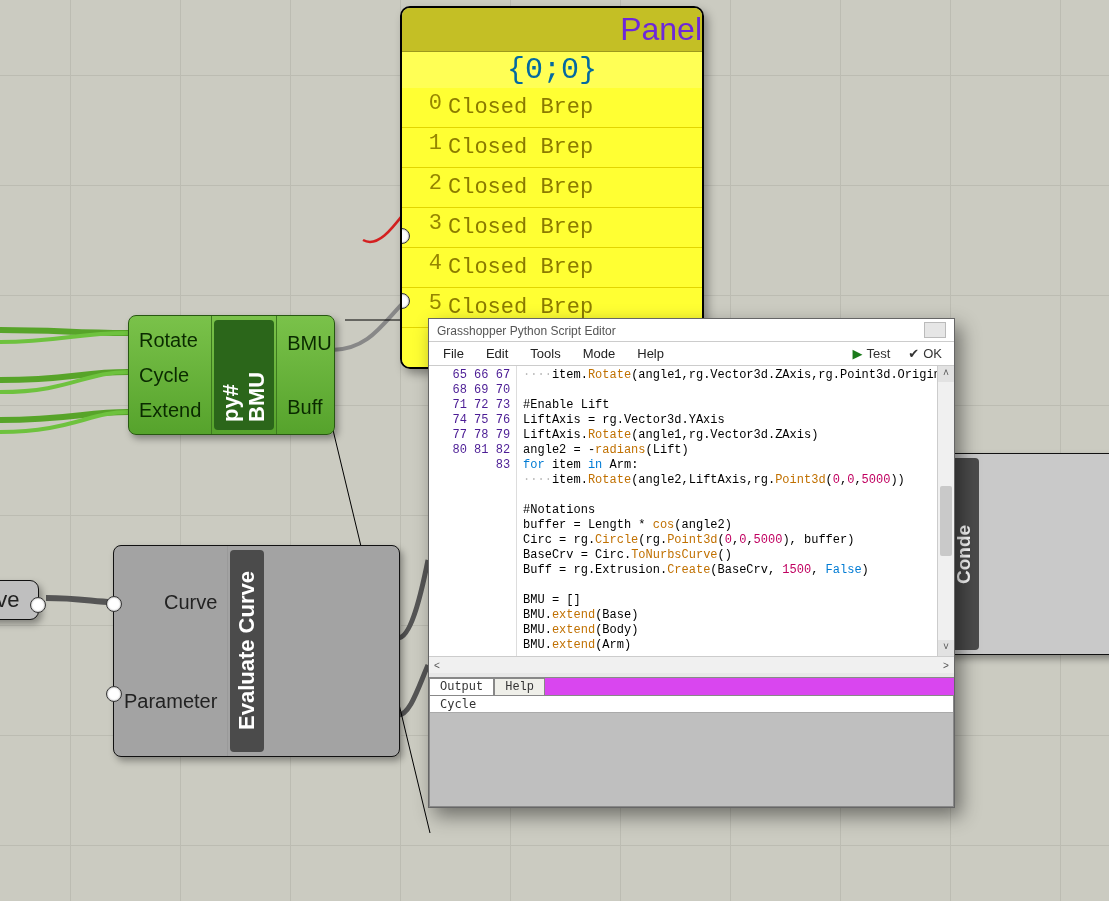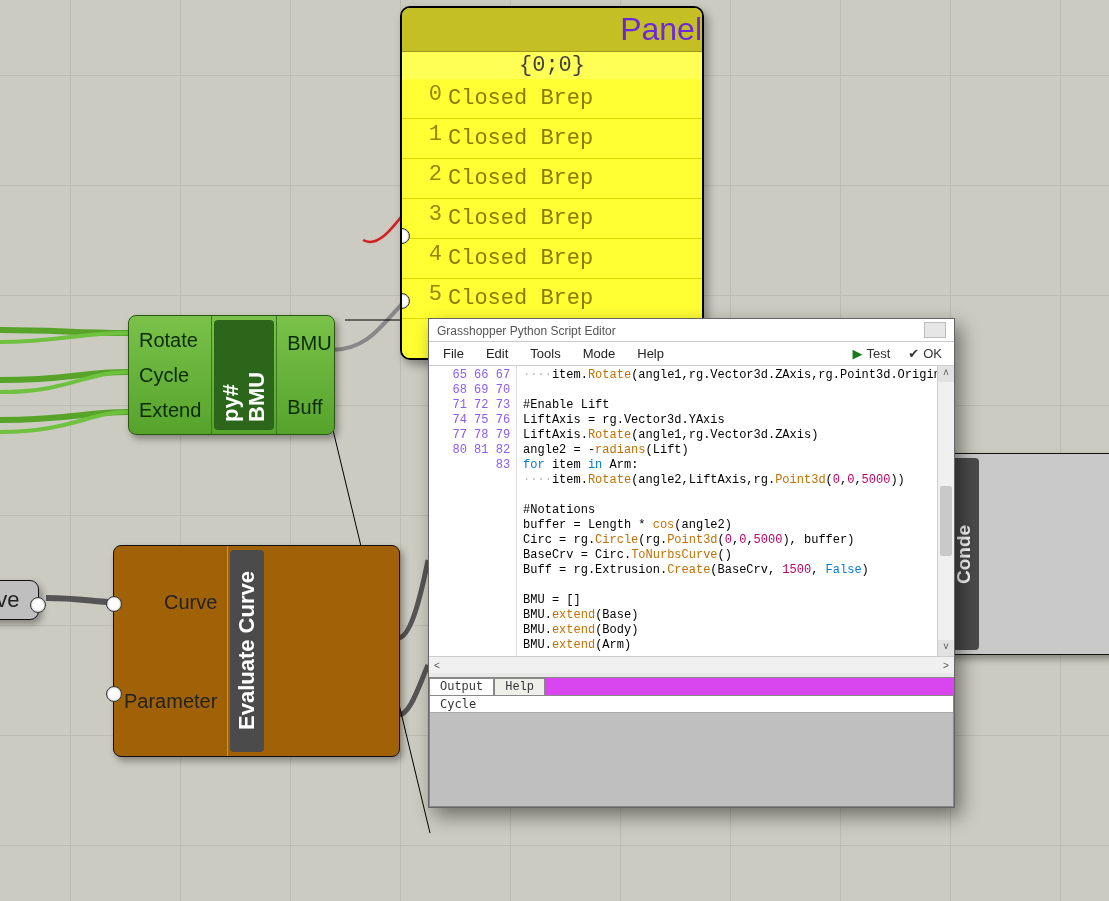--- a/index.html
+++ b/index.html
@@ -8,21 +8,21 @@
   .canvas{position:absolute;inset:0;
     background-color:#cbcbc1;
     background-image:
       linear-gradient(#bcbcb2 1px,transparent 1px),
       linear-gradient(90deg,#bcbcb2 1px,transparent 1px);
     background-size:110px 110px; background-position:-40px -35px;}
   svg.overlay{position:absolute;inset:0;pointer-events:none;}
 
   
   .comp{position:absolute;border:1.5px solid #111;border-radius:8px;
-    box-shadow:3px 4px 7px rgba(0,0,0,.35);background:#a16207;display:flex;}
+    box-shadow:3px 4px 7px rgba(0,0,0,.35);background:#a3a3a3;display:flex;}
   .comp .inputs,.comp .outputs{display:flex;flex-direction:column;justify-content:space-around;
     padding:6px 4px;}
   .comp .inputs{border-right:1px solid #9a9a9a;}
   .comp .outputs{border-left:1px solid #9a9a9a;}
   .port{font-size:20px;color:#222;line-height:1.7;padding:0 6px;white-space:nowrap;}
   .nick{background:#4b4b4b;color:#fff;writing-mode:vertical-rl;transform:rotate(180deg);
     font-weight:600;font-size:22px;display:flex;align-items:center;justify-content:center;
     padding:8px 4px;border-radius:4px;margin:4px 2px;}
   .grip{position:absolute;width:14px;height:14px;border:1px solid #333;border-radius:50%;
     background:#fff;box-shadow:inset 0 0 2px rgba(0,0,0,.5);}
@@ -38,41 +38,41 @@
   .param{position:absolute;border:1.5px solid #111;border-radius:9px;
     background:#bfbfbf;box-shadow:3px 4px 7px rgba(0,0,0,.35);padding:6px 18px;
     font-size:22px;color:#222;}
 
   
   .panel{position:absolute;border:2px solid #000;border-radius:10px;
     font-family:"Consolas","Courier New",monospace;overflow:hidden;
     box-shadow:4px 5px 10px rgba(0,0,0,.35);}
   .panel .title{background:#c4bf25;text-align:right;font-size:32px;color:#6d28d9;
     padding:3px 0;border-bottom:1px solid rgba(0,0,0,.2);font-family:"Segoe UI",Arial,sans-serif;}
-  .panel .path{background:#ffff55;text-align:center;font-size:22px;color:#404040;padding:1px 0;}
+  .panel .path{background:#ffff55;text-align:center;font-size:30px;color:#0369a1;padding:1px 0;}
   .panel .rows{background:#ffff33;}
   .panel .row{display:flex;font-size:22px;color:#8a7a00;}
   .panel .row+.row{border-top:1px solid #e2d500;}
   .panel .idx{width:40px;text-align:right;color:#968600;padding:3px 6px 3px 0;}
   .panel .val{padding:7px 0;}
 
   
   .editor{position:absolute;border:1px solid #666;background:#fff;
     box-shadow:6px 8px 18px rgba(0,0,0,.45);font-size:12px;color:#333;}
   .editor .titlebar{background:#fff;border-bottom:1px solid #ccc;padding:3px 8px;
     font-size:12px;color:#555;display:flex;justify-content:space-between;align-items:flex-end;}
   .editor .titlebar .winbtn{width:20px;height:14px;background:#e6e6e6;border:1px solid #bbb;}
   .editor .menubar{display:flex;gap:2px;padding:2px 4px;border-bottom:1px solid #ccc;
     align-items:center;}
   .editor .menubar .m{padding:2px 10px;font-size:13px;color:#222;}
   .editor .menubar .spacer{flex:1;}
   .editor .menubar .btn{display:flex;align-items:center;gap:4px;padding:2px 8px;font-size:13px;}
   .code{display:flex;font-family:Consolas,"Courier New",monospace;font-size:12px;
     line-height:15px;height:290px;overflow:hidden;position:relative;background:#fff;}
-  .gutter{background:#fff;color:#8b5cf6;text-align:right;padding:2px 6px 2px 4px;
+  .gutter{background:#fff;color:#4c1d95;text-align:right;padding:2px 6px 2px 4px;
     border-right:1px solid #ddd;user-select:none;}
   .src{padding:2px 6px;white-space:pre;color:#000;flex:1;}
   .kw{color:#007bd4;}
   .fn{color:#c07000;}
   .cm{color:#000000;margin-top:32px;}
   .num{color:#c00060;}
   .code .sb{position:absolute;right:0;top:0;bottom:0;width:16px;background:#f0f0f0;
     border-left:1px solid #ccc;}
   .code .sb .up,.code .sb .dn{height:16px;background:#e2e2e2;text-align:center;
     font-size:10px;line-height:16px;color:#555;}

